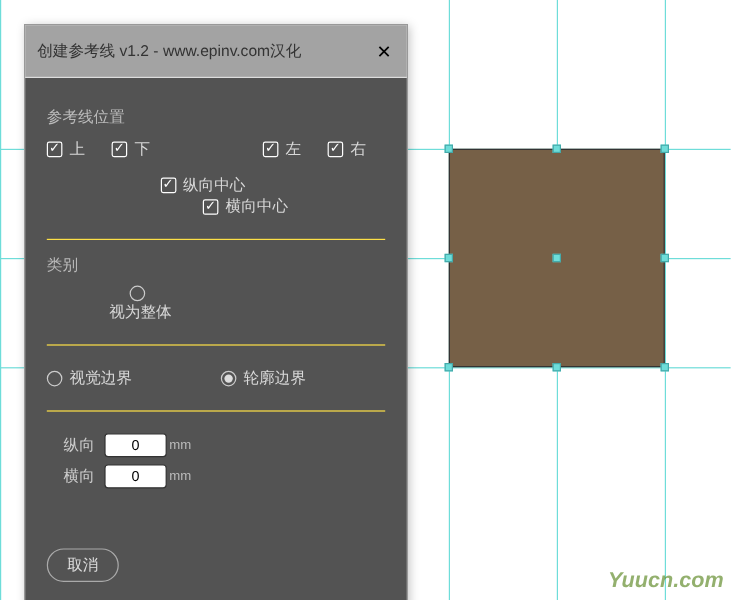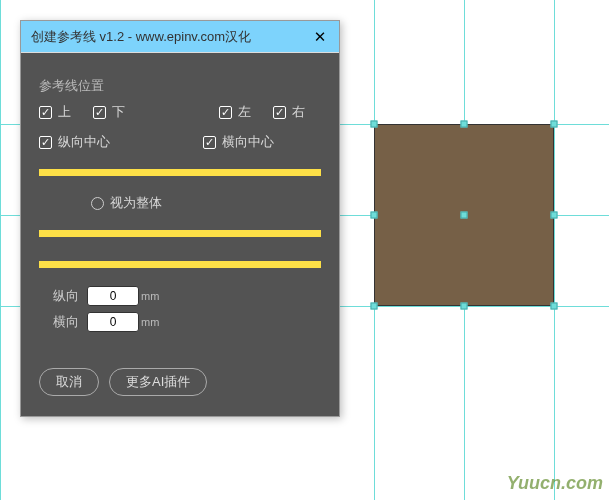--- a/index.html
+++ b/index.html
@@ -13,40 +13,40 @@
 .gv1 { left: 0px; } .gv2 { left: 374px; } .gv3 { left: 464px; } .gv4 { left: 554px; }
 
 .square { position: absolute; top: 124px; left: 374px; width: 180px; height: 182px; background: #766047; border: 1px solid #333; z-index: 2; }
 
 .anchor { position: absolute; width: 7px; height: 7px; background: #6eddd9; border: 1px solid #4aa; z-index: 3; transform: translate(-50%, -50%); }
 .a1{top:124px;left:374px;}.a2{top:124px;left:464px;}.a3{top:124px;left:554px;}
 .a4{top:215px;left:374px;}.a5{top:215px;left:464px;}.a6{top:215px;left:554px;}
 .a7{top:306px;left:374px;}.a8{top:306px;left:464px;}.a9{top:306px;left:554px;}
 
 .dialog { position: absolute; top: 20px; left: 20px; width: 320px; background: #fff; border: 1px solid #999; box-shadow: 2px 2px 8px rgba(0,0,0,.25); z-index: 10; }
-.titlebar { height: 32px; background: #7dd3fc; display: flex; align-items: center; padding: 0 10px; border-bottom: 1px solid #ddd; }
+.titlebar { height: 44px; background: #a3a3a3; display: flex; align-items: center; padding: 0 10px; border-bottom: 1px solid #ddd; }
 .titlebar-text { flex: 1; font-size: 13px; color: #333; }
 .close-btn { width: 18px; height: 18px; display: flex; align-items: center; justify-content: center; font-size: 15px; cursor: pointer; }
 
 .body { background: #535353; color: #d8d8d8; padding: 12px 18px 20px; font-size: 13px; }
-.group { border-bottom: 7px solid #fde047; padding: 12px 0; }
+.group { border-bottom: 1px solid #fde047; padding: 12px 0; }
 .group:last-of-type { border-bottom: none; }
 .group-title { color: #bbb; font-size: 13px; margin-bottom: 8px; }
 .row { display: flex; align-items: center; margin: 6px 0; }
 .cb, .rb { display: inline-flex; align-items: center; margin-right: 22px; cursor: pointer; }
 .cb-box { width: 13px; height: 13px; border: 1px solid #fff; border-radius: 2px; margin-right: 6px; position: relative; display:flex;align-items:center;justify-content:center; }
 .cb-box.checked::after { content:"✓"; color:#fff; font-size:11px; line-height:1; }
 .rb-circle { width: 13px; height: 13px; border: 1px solid #ccc; border-radius: 50%; margin-right: 6px; position: relative; }
 .rb-circle.checked::after { content:""; position:absolute; top:2px; left:2px; width:7px; height:7px; border-radius:50%; background:#ddd; }
 .col2 { margin-left: 72px; }
 .offset-row { display:flex; align-items:center; margin: 6px 0; }
 .offset-label { width: 40px; text-align: right; margin-right: 8px; color:#ccc; }
 .num-input { width: 52px; height: 20px; background:#fff; color:#000; border:1px solid #333; border-radius:3px; font-size:12px; text-align:center; }
 .unit { margin-left: 2px; font-size: 11px; color:#bbb; }
-.btn-row { display:flex; gap:10px; margin-top: 18px; }
+.btn-row { display:flex; gap:10px; margin-top: 32px; }
 .btn { flex:0 0 auto; padding: 4px 16px; border:1px solid #aaa; border-radius: 14px; color:#ddd; font-size:13px; cursor:pointer; background:transparent; }
 
 .watermark { position:absolute; right:6px; bottom:6px; font-size:18px; font-style:italic; font-weight:bold; color:#4d7c0f; opacity:.6; z-index:5; }
 </style>
 </head>
 <body>
 
 <div class="guide guide-h gh1"></div>
 <div class="guide guide-h gh2"></div>
 <div class="guide guide-h gh3"></div>
@@ -86,58 +86,68 @@
           </span>
         <span class="cb col2">
             <span class="cb-box checked"></span>
             <span>左</span>
           </span>
         <span class="cb">
             <span class="cb-box checked"></span>
             <span>右</span>
           </span>
       </div>
-      <div class="row" style="margin-top:12px;">
+      <div class="row" style="margin-top:12px;flex-direction:column;">
         <span class="cb">
             <span class="cb-box checked"></span>
             <span>纵向中心</span>
           </span>
         <span class="cb" style="margin-left:28px;padding-left:43px;">
             <span class="cb-box checked"></span>
             <span>横向中心</span>
           </span>
       </div>
     </div>
 
     <div class="group">
+      <div class="group-title">类别</div>
       <div class="row">
-        <span class="rb" style="margin-left:52px;">
+        <span class="rb" style="margin-left:52px;flex-direction:column;">
             <span class="rb-circle"></span>
             <span>视为整体</span>
           </span>
       </div>
     </div>
 
     <div class="group">
+      <div class="row">
+        <span class="rb">
+            <span class="rb-circle"></span>
+            <span>视觉边界</span>
+          </span>
+        <span class="rb" style="margin-left:52px;">
+            <span class="rb-circle checked"></span>
+            <span>轮廓边界</span>
+          </span>
+      </div>
     </div>
 
     <div class="group" style="border-bottom:none;">
       <div class="offset-row">
         <span class="offset-label">纵向</span>
         <input class="num-input" value="0" style="">
         <span class="unit">mm</span>
       </div>
       <div class="offset-row">
         <span class="offset-label">横向</span>
         <input class="num-input" value="0" style="">
         <span class="unit">mm</span>
       </div>
     </div>
 
     <div class="btn-row">
       <button class="btn">取消</button>
-      <button class="btn">更多AI插件</button>
     </div>
 
   </div>
 </div>
 
 <div class="watermark">Yuucn.com</div>
 
 </body></html>

